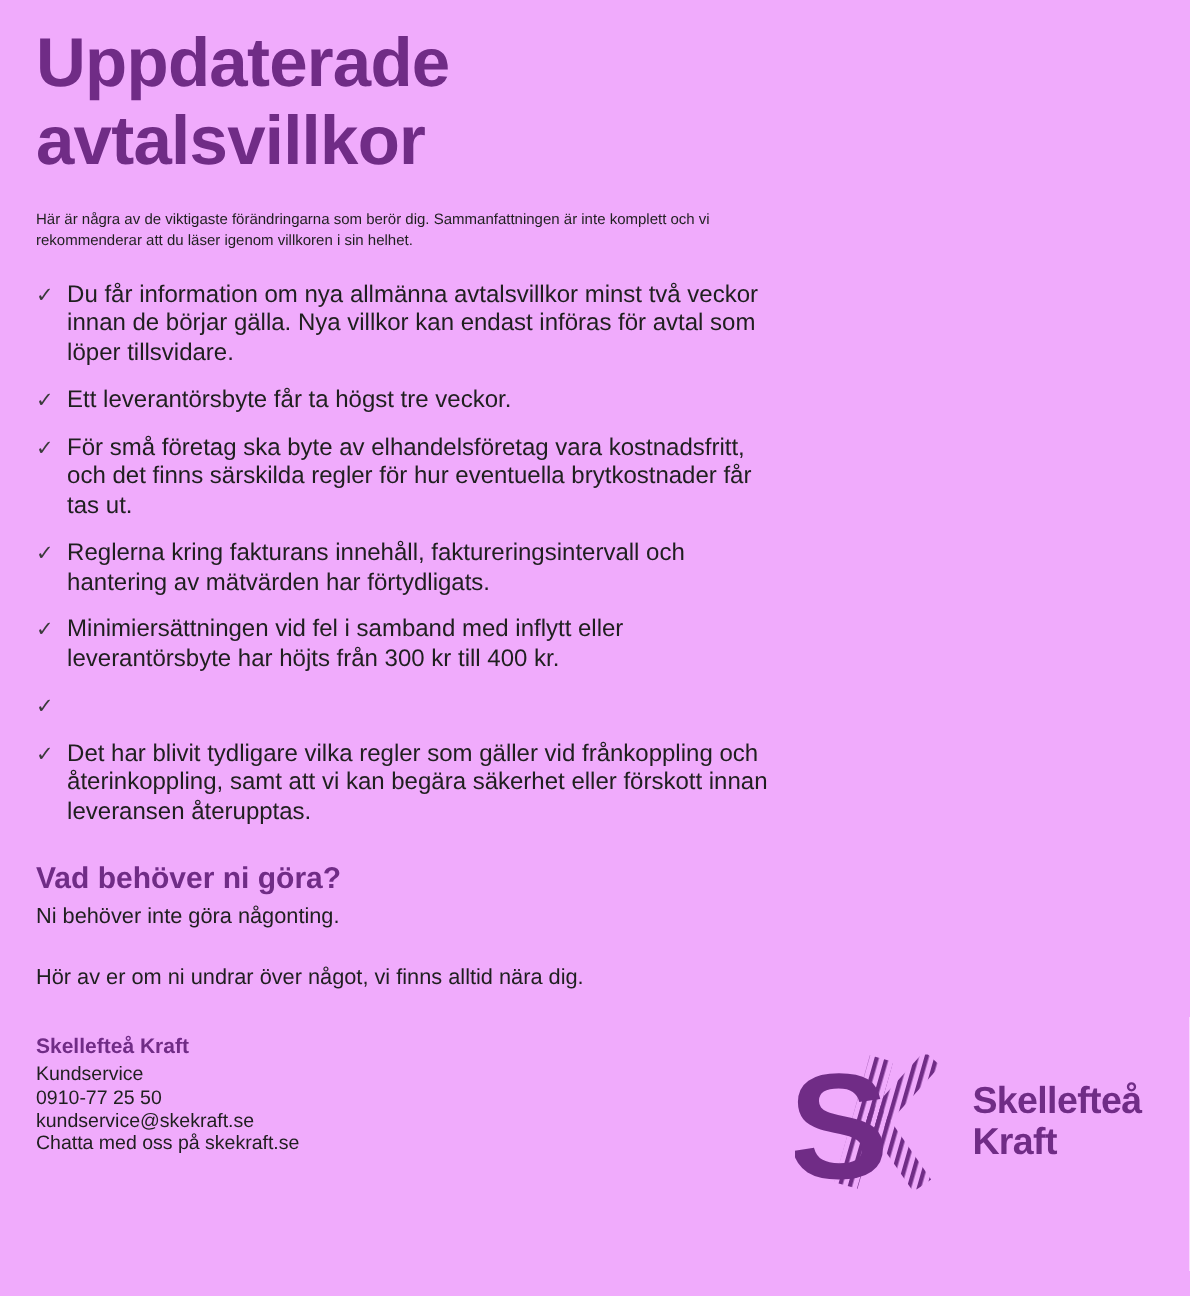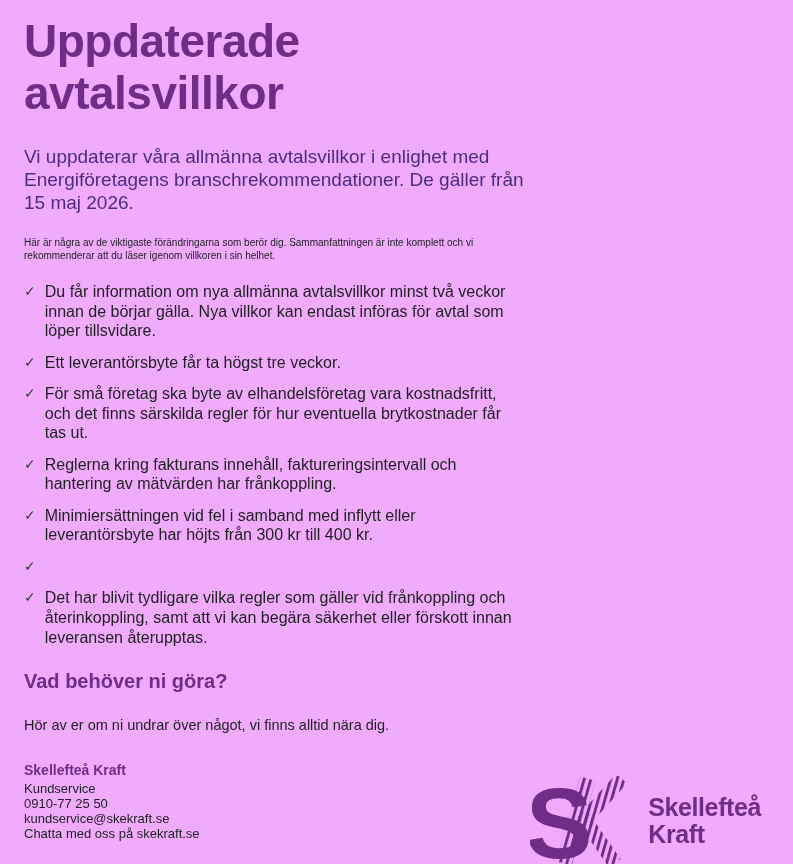--- a/index.html
+++ b/index.html
@@ -118,55 +118,55 @@
     white-space: nowrap;
   }
 </style>
 </head>
 <body>
 
 <div class="page">
 
   <h1 class="title">Uppdaterade avtalsvillkor</h1>
 
-  <p class="intro">Vi uppdaterar våra allmänna avtalsvillkor i enlighet med Energiföretagens branschrekommendationer. De gäller från 15 maj 2026.</p>
 
   <p class="summary">Här är några av de viktigaste förändringarna som berör dig. Sammanfattningen är inte komplett och vi rekommenderar att du läser igenom villkoren i sin helhet.</p>
 
   <ul class="changes">
     <li class="change">
       <span class="check">✓</span>
       <span>Du får information om nya allmänna avtalsvillkor minst två veckor innan de börjar gälla. Nya villkor kan endast införas för avtal som löper tillsvidare.</span>
     </li>
     <li class="change">
       <span class="check">✓</span>
       <span>Ett leverantörsbyte får ta högst tre veckor.</span>
     </li>
     <li class="change">
       <span class="check">✓</span>
       <span>För små företag ska byte av elhandelsföretag vara kostnadsfritt, och det finns särskilda regler för hur eventuella brytkostnader får tas ut.</span>
     </li>
     <li class="change">
       <span class="check">✓</span>
-      <span>Reglerna kring fakturans innehåll, faktureringsintervall och hantering av mätvärden har frånkoppling.</span>
+      <span>Reglerna kring fakturans innehåll, faktureringsintervall och hantering av mätvärden har förtydligats.</span>
     </li>
     <li class="change">
       <span class="check">✓</span>
       <span>Minimiersättningen vid fel i samband med inflytt eller leverantörsbyte har höjts från 300 kr till 400 kr.</span>
     </li>
     <li class="change">
       <span class="check">✓</span>
     </li>
     <li class="change">
       <span class="check">✓</span>
       <span>Det har blivit tydligare vilka regler som gäller vid frånkoppling och återinkoppling, samt att vi kan begära säkerhet eller förskott innan leveransen återupptas.</span>
     </li>
   </ul>
 
   <h2 class="what-heading">Vad behöver ni göra?</h2>
+  <p class="what-text">Ni behöver inte göra någonting.</p>
 
   <p class="closing">Hör av er om ni undrar över något, vi finns alltid nära dig.</p>
 
   <div class="footer">
     <div class="contact">
       <div class="contact-company">Skellefteå Kraft</div>
       <div>Kundservice</div>
       <div>0910-77 25 50</div>
       <div>kundservice@skekraft.se</div>
       <div>Chatta med oss på skekraft.se</div>

